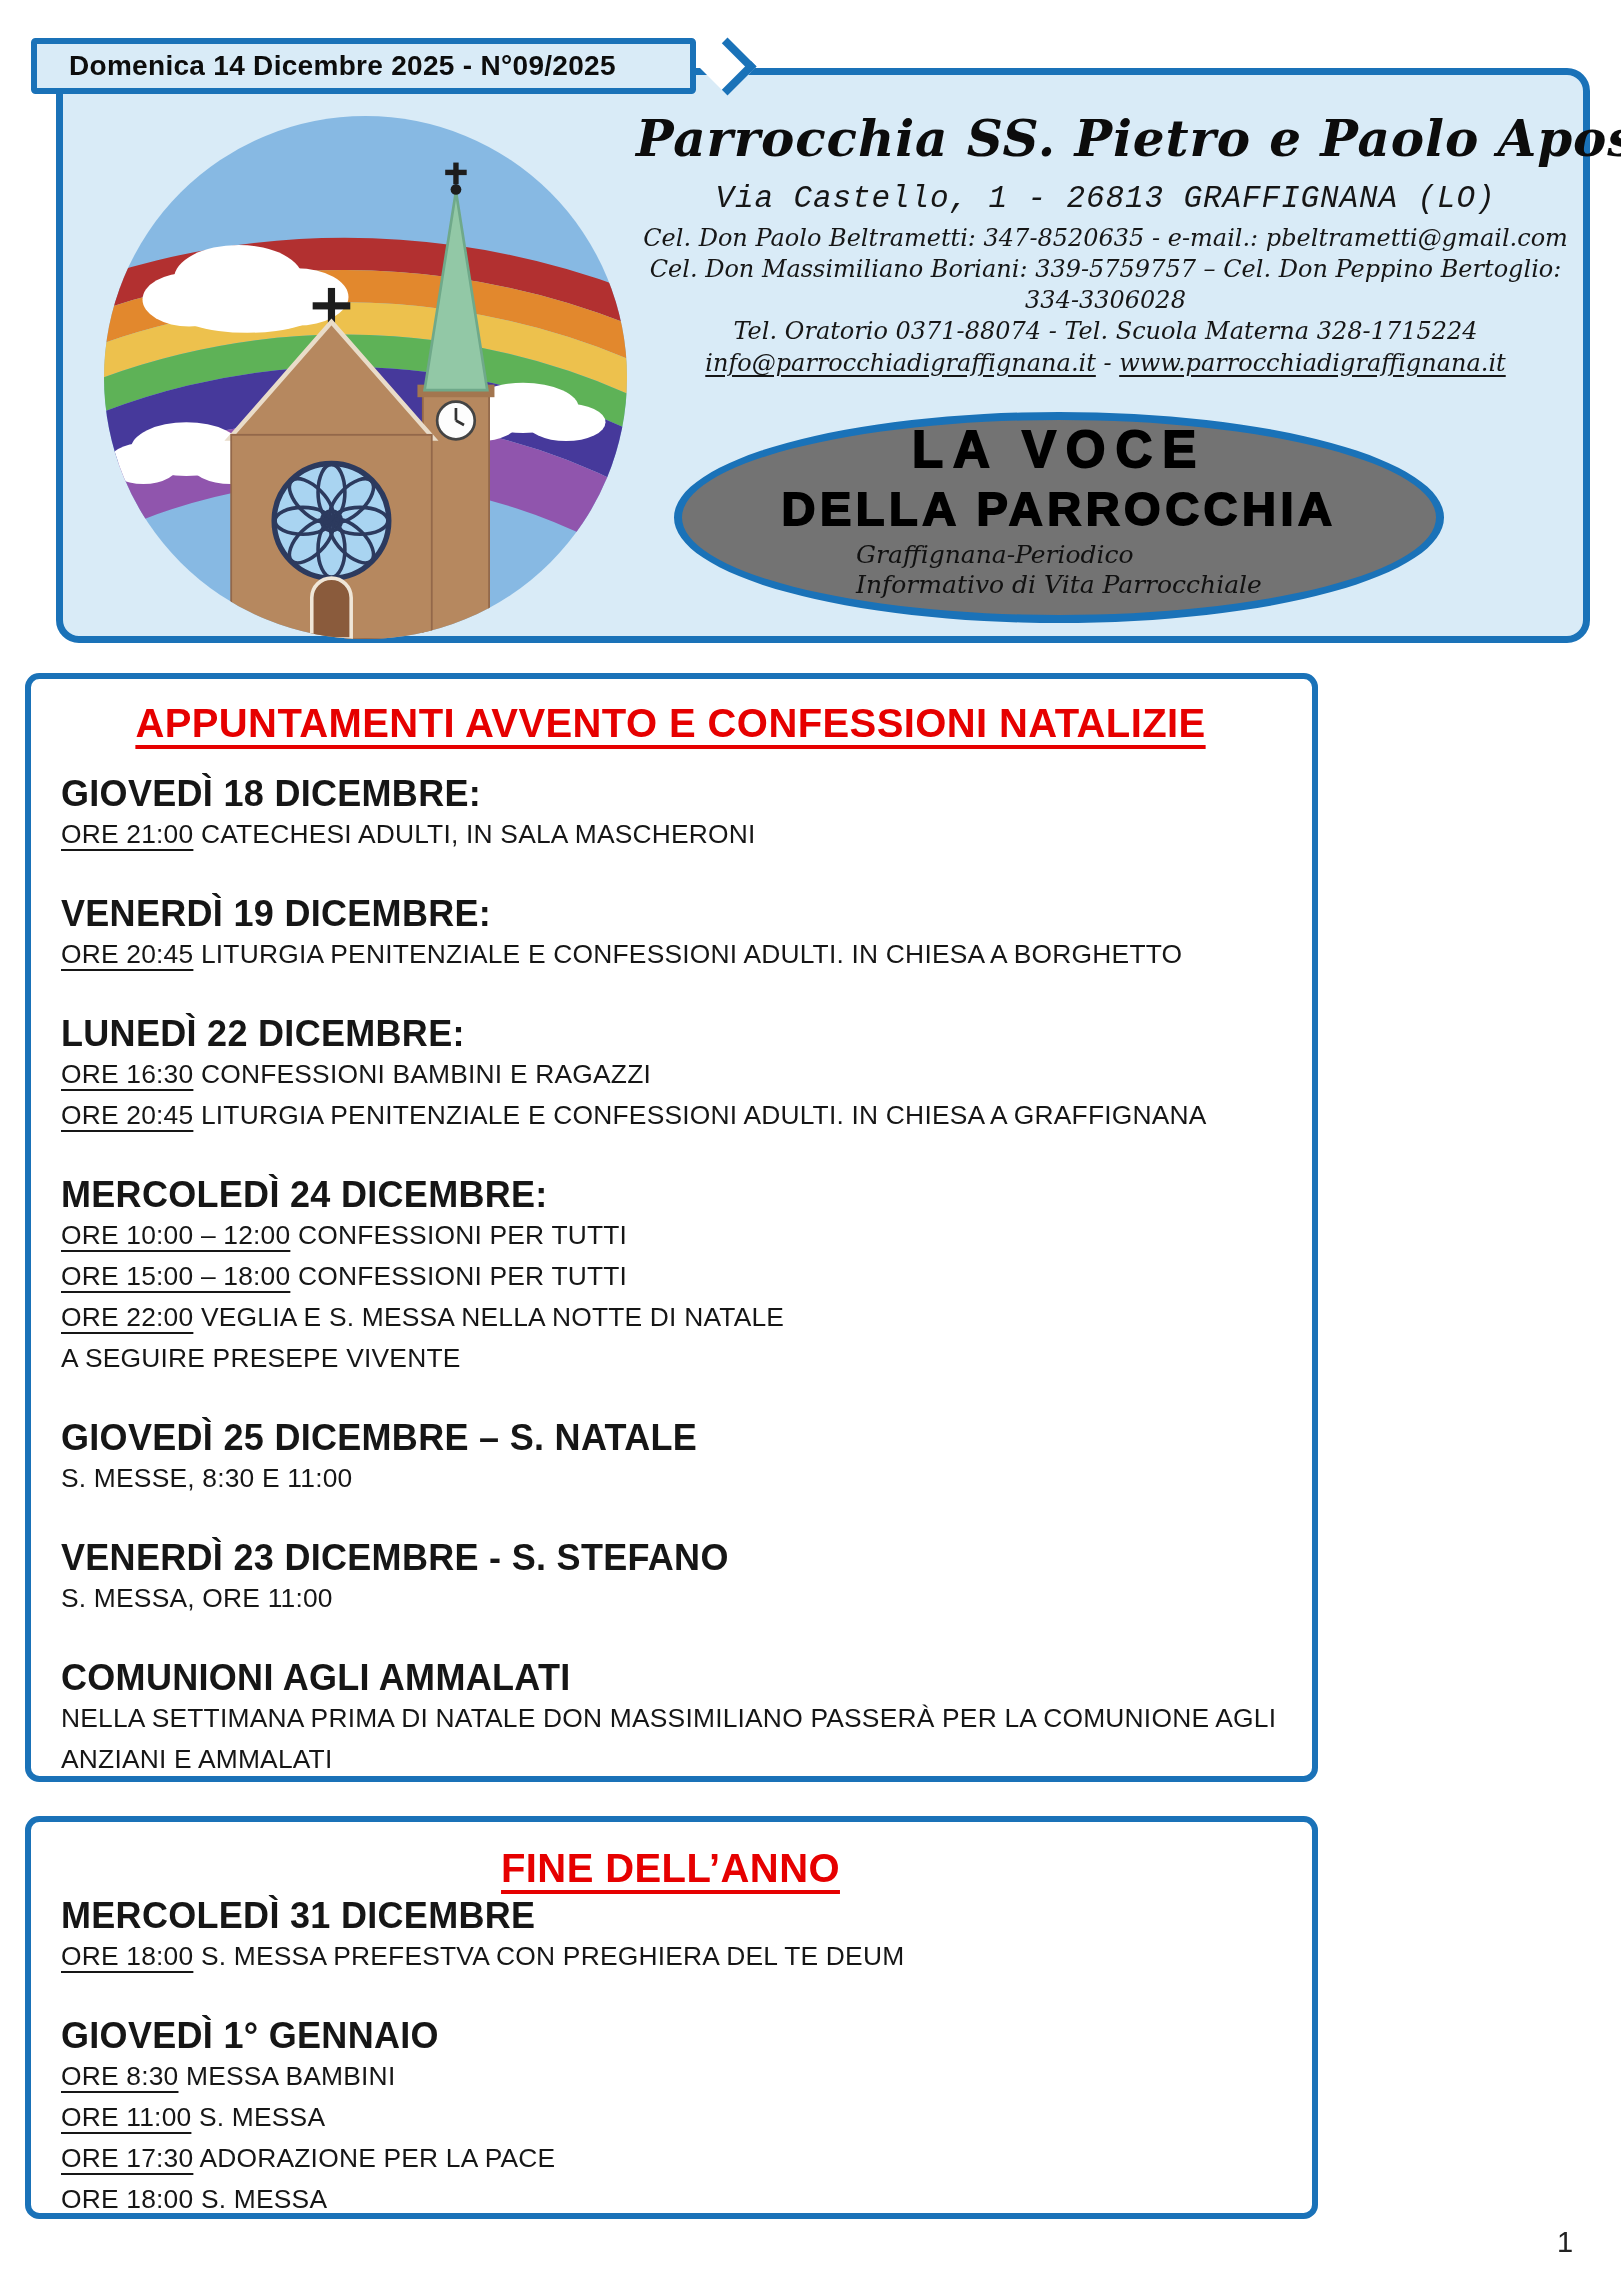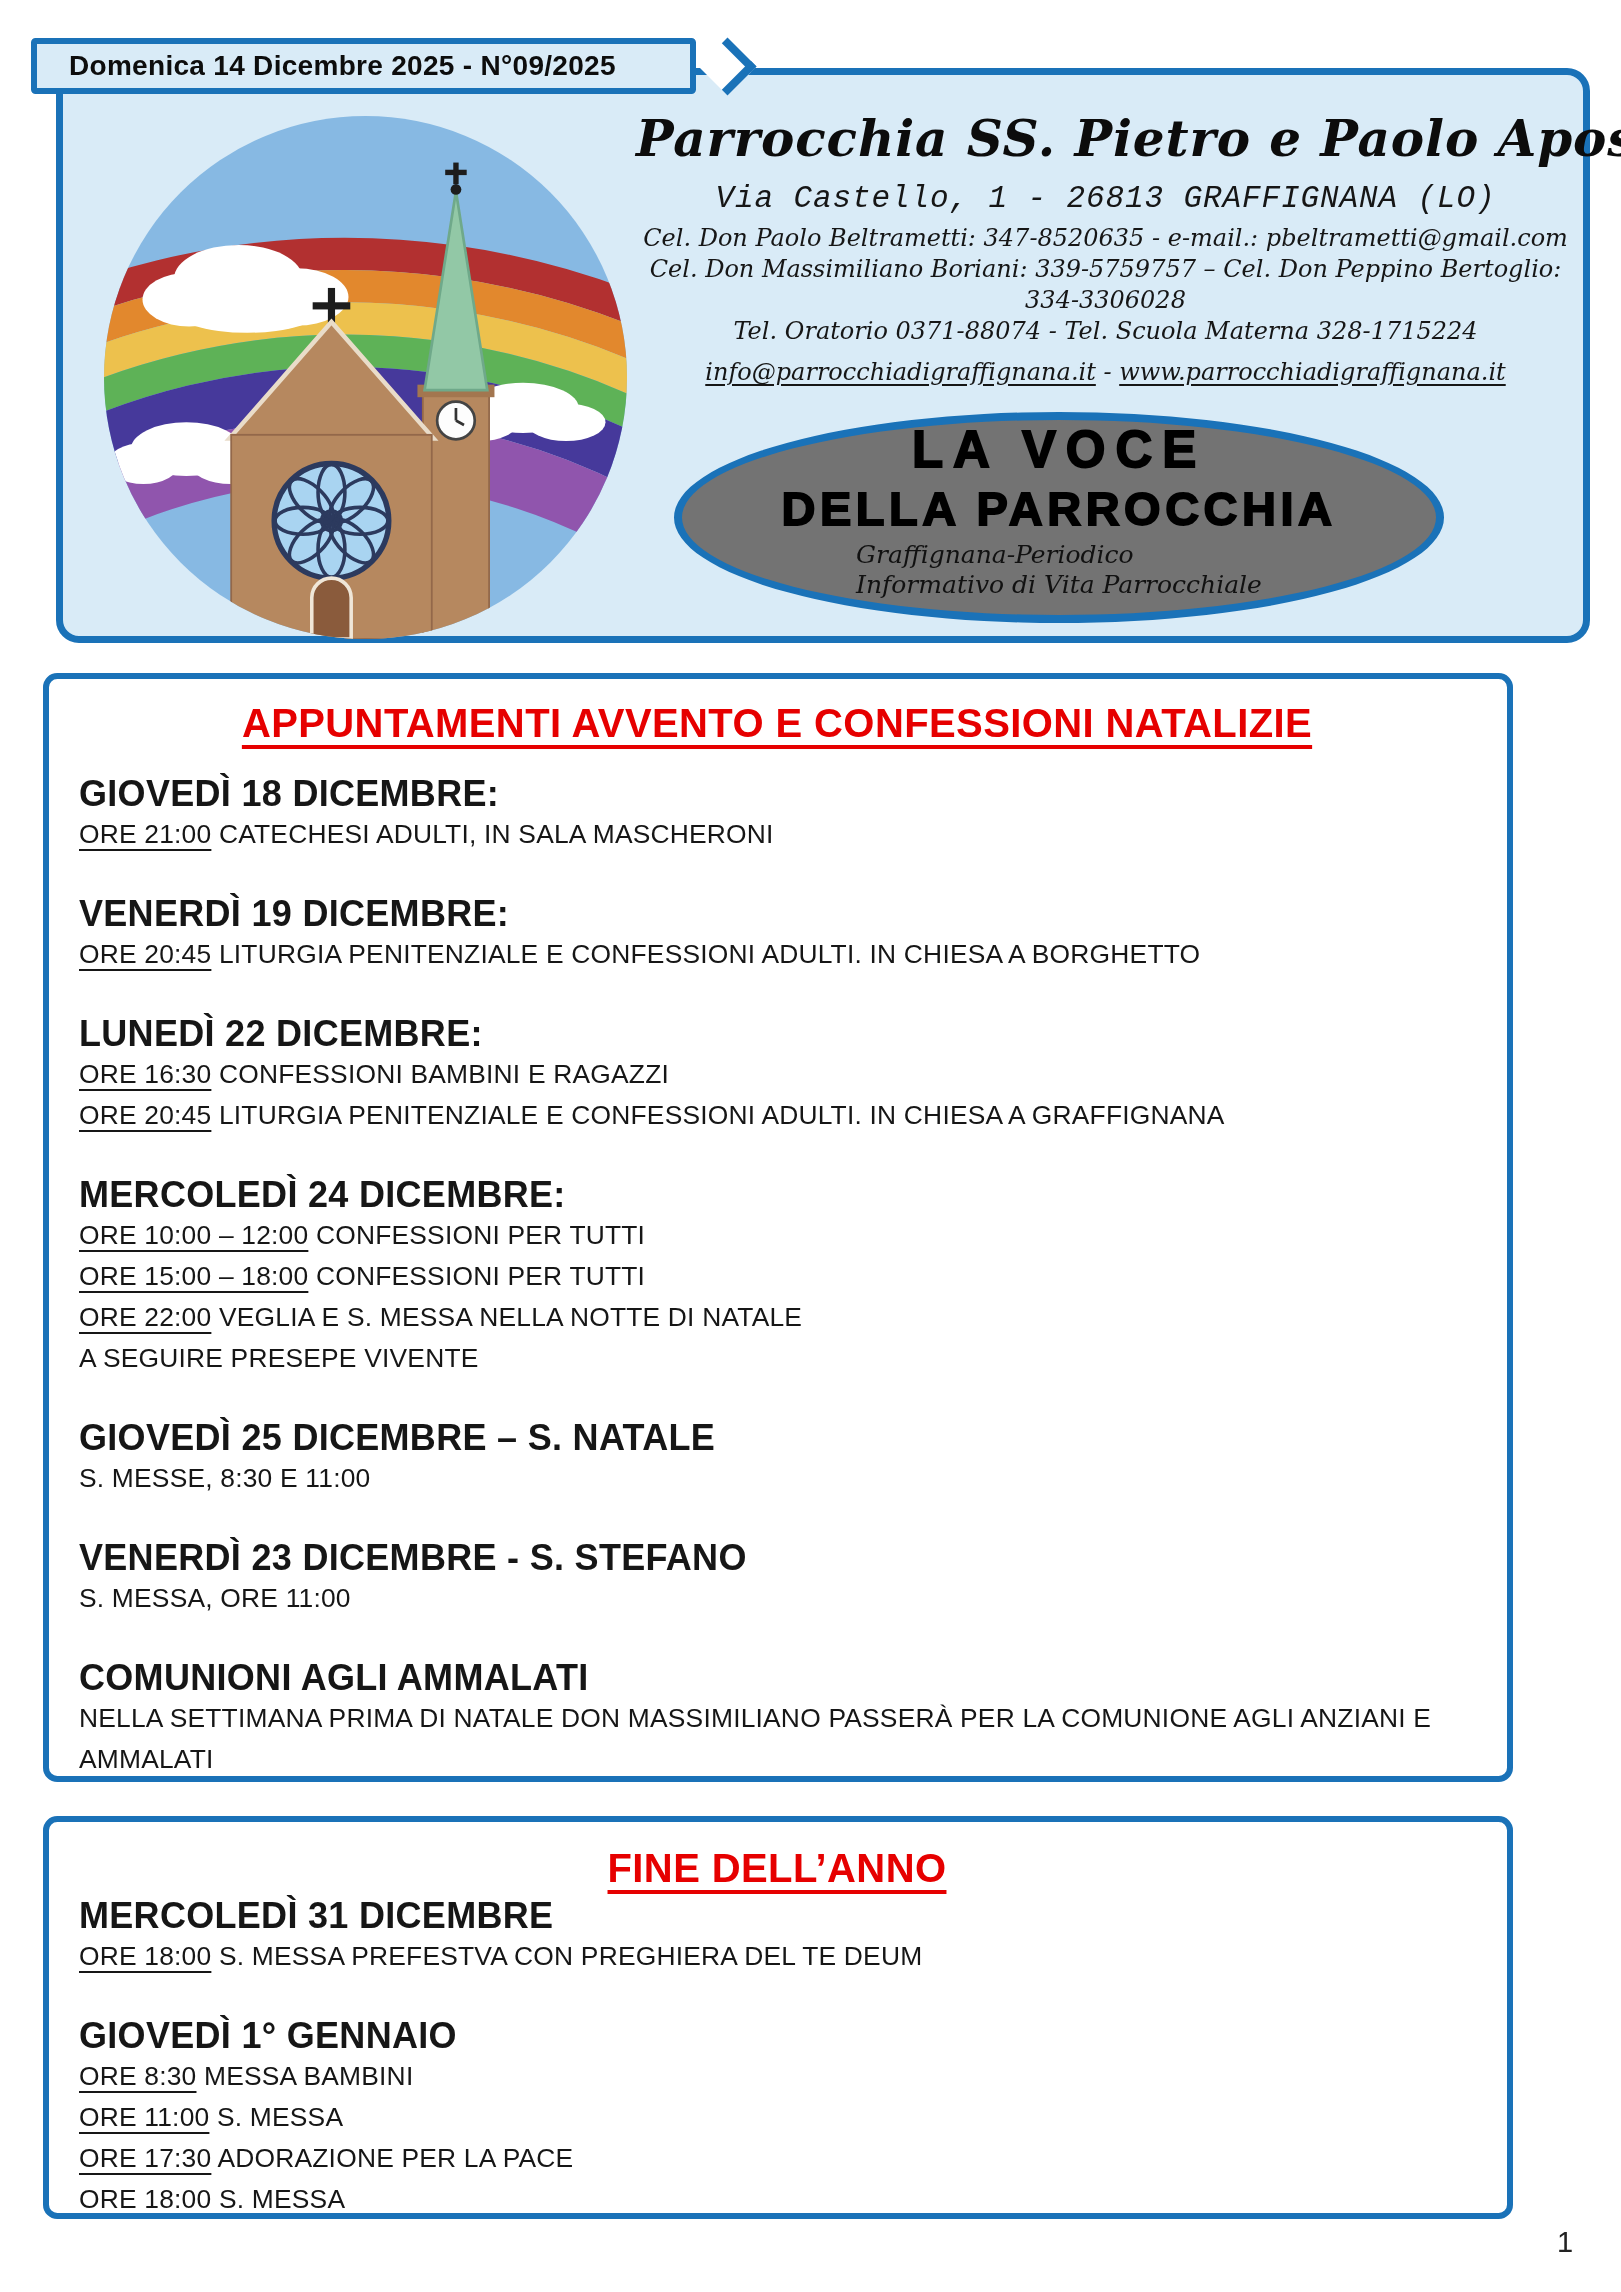--- a/index.html
+++ b/index.html
@@ -30,35 +30,35 @@
   }
   .emblem { position:absolute; left:41px; top:41px; width:523px; height:523px; }
 
   .header-text { position:absolute; left:573px; top:34px; width:939px; text-align:center; }
   .parish-name {
     font-family:"DejaVu Serif", serif; font-style:italic; font-weight:bold;
     font-size:50px; letter-spacing:0.9px; white-space:nowrap; color:#0c0c0c;
   }
   .address { font-family:Liberation Mono, monospace; font-style:italic; font-size:31px; margin-top:12.5px; letter-spacing:0.9px; }
   .contact { font-family:"DejaVu Serif", serif; font-style:italic; font-size:24px; line-height:31px; margin-top:7.2px; }
-  .links { font-family:"DejaVu Serif", serif; font-style:italic; font-size:24px; margin-top:11px; }
+  .links { font-family:"DejaVu Serif", serif; font-style:italic; font-size:24px; margin-top:2px; }
   .links .link { text-decoration:underline; text-underline-offset:3.6px; }
 
   .logo-ellipse {
     position:absolute; left:611px; top:337px; width:770px; height:211px;
     background:#737373; border:8px solid #1a72b8; border-radius:50%;
     display:flex; flex-direction:column; align-items:center; justify-content:flex-start;
   }
   .logo-line1 { font-size:51px; font-weight:800; letter-spacing:9.9px; color:#000; -webkit-text-stroke:1.8px #000; }
   .logo-line2 { font-size:47px; font-weight:800; letter-spacing:4.5px; color:#000; -webkit-text-stroke:1.8px #000; margin-top:1.8px; }
   .logo-sub { font-family:"DejaVu Serif", serif; font-style:italic; font-size:25px; line-height:30px; margin-top:4.5px; color:#111; }
 
   
   .content-box {
-    position:absolute; left:43px; width:1470px; background:#ffffff;
+    position:absolute; left:25px; width:1293px; background:#ffffff;
     border:6.3px solid #1a72b8; border-radius:14.3px; overflow:hidden;
     padding:21.5px 32px 0 30px;
   }
   #box-0 { top:673px; height:1109px; }
   #box-1 { top:1816px; height:403px; padding-top:24px; }
 
   .box-title {
     text-align:center; color:#e60000; font-weight:bold; font-size:40px; letter-spacing:0.4px;
     text-decoration:underline; text-decoration-thickness:3.6px; text-underline-offset:8px;
     margin-bottom:27px;

